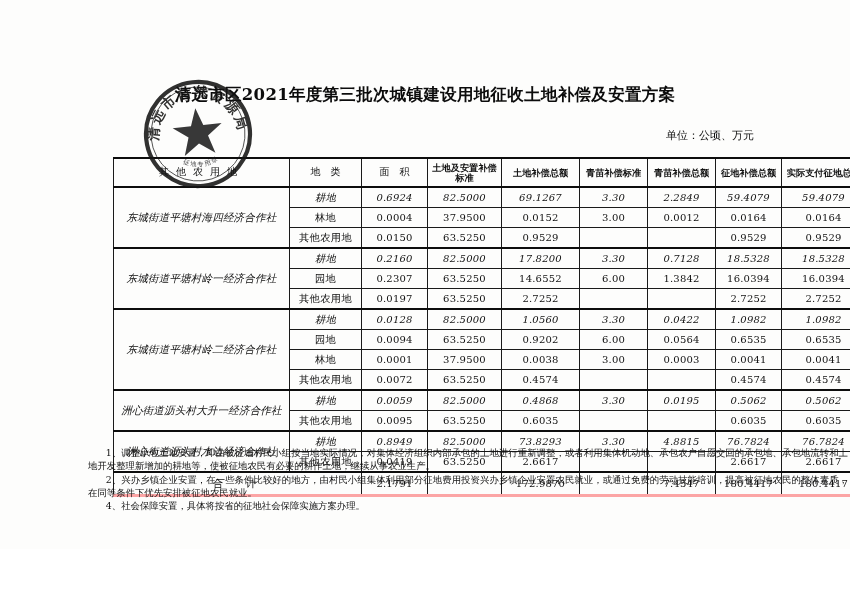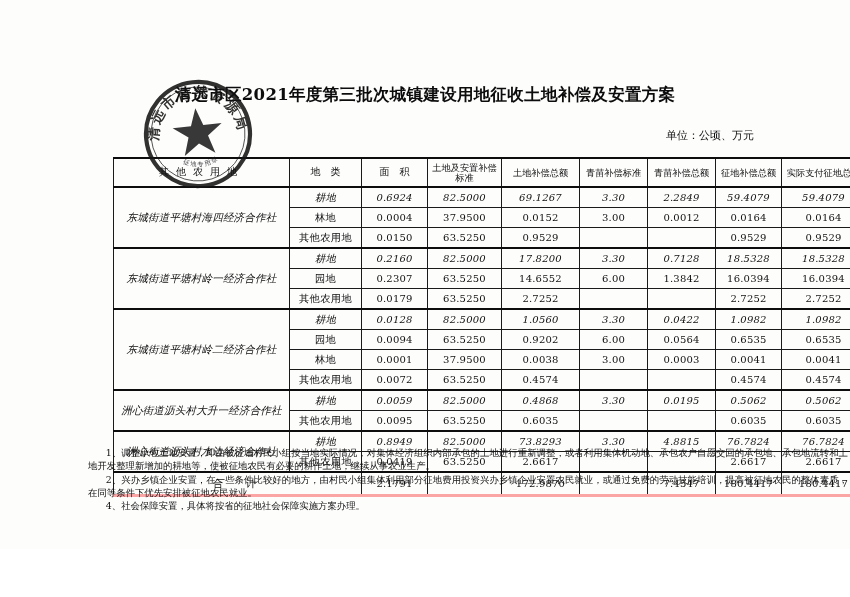--- a/index.html
+++ b/index.html
@@ -88,20 +88,21 @@
     font-weight: normal;
   }
   table.main thead th {
     height: 25px;
     font-size: 10px;
     line-height: 1.05;
     padding: 1px 1px;
   }
   table.main .hdr-2 {
     font-size: 9.2px;
+    font-weight: bold;
   }
   table.main td.grp {
     text-align: center;
     font-size: 10.5px;
     letter-spacing: .2px;
   }
   table.main td.landtype {
     font-size: 10.2px;
     letter-spacing: .4px;
   }
@@ -259,21 +260,21 @@
             <td class="num">0.2307</td>
             <td class="num">63.5250</td>
             <td class="num">14.6552</td>
             <td class="num">6.00</td>
             <td class="num">1.3842</td>
             <td class="num">16.0394</td>
             <td class="num">16.0394</td>
           </tr>
           <tr>
             <td class="landtype">其他农用地</td>
-            <td class="num">0.0179</td>
+            <td class="num">0.0197</td>
             <td class="num">63.5250</td>
             <td class="num">2.7252</td>
             <td class="num"></td>
             <td class="num"></td>
             <td class="num">2.7252</td>
             <td class="num">2.7252</td>
           </tr>
           <tr class="grp-start">
             <td class="grp" rowspan="4">东城街道平塘村岭二经济合作社</td>
             <td class="landtype">耕地</td>

